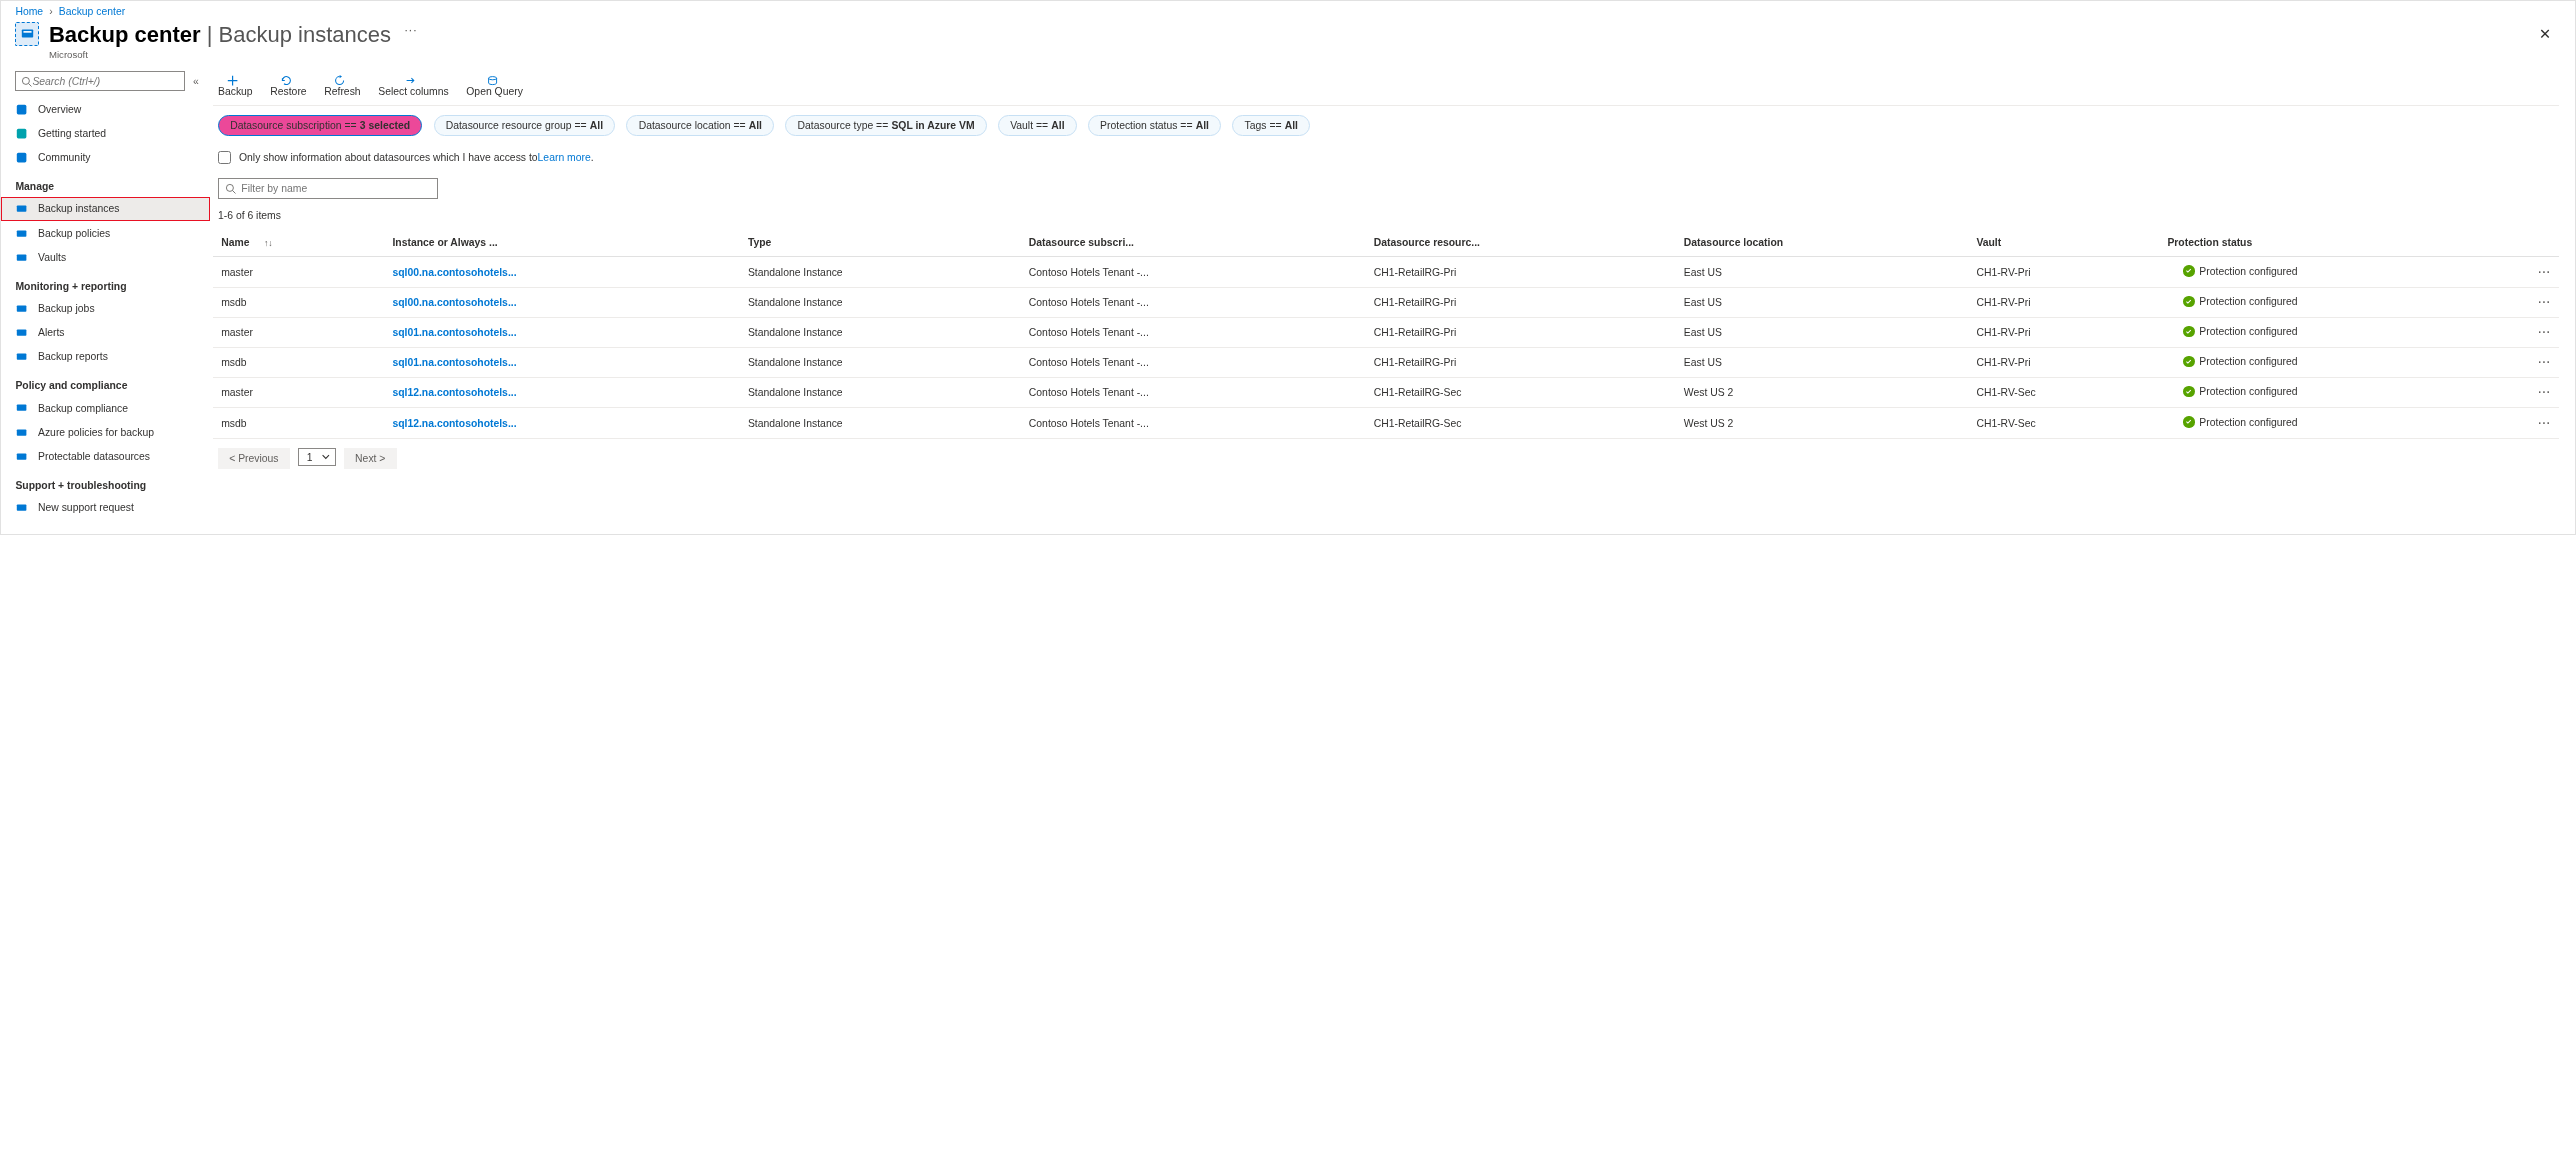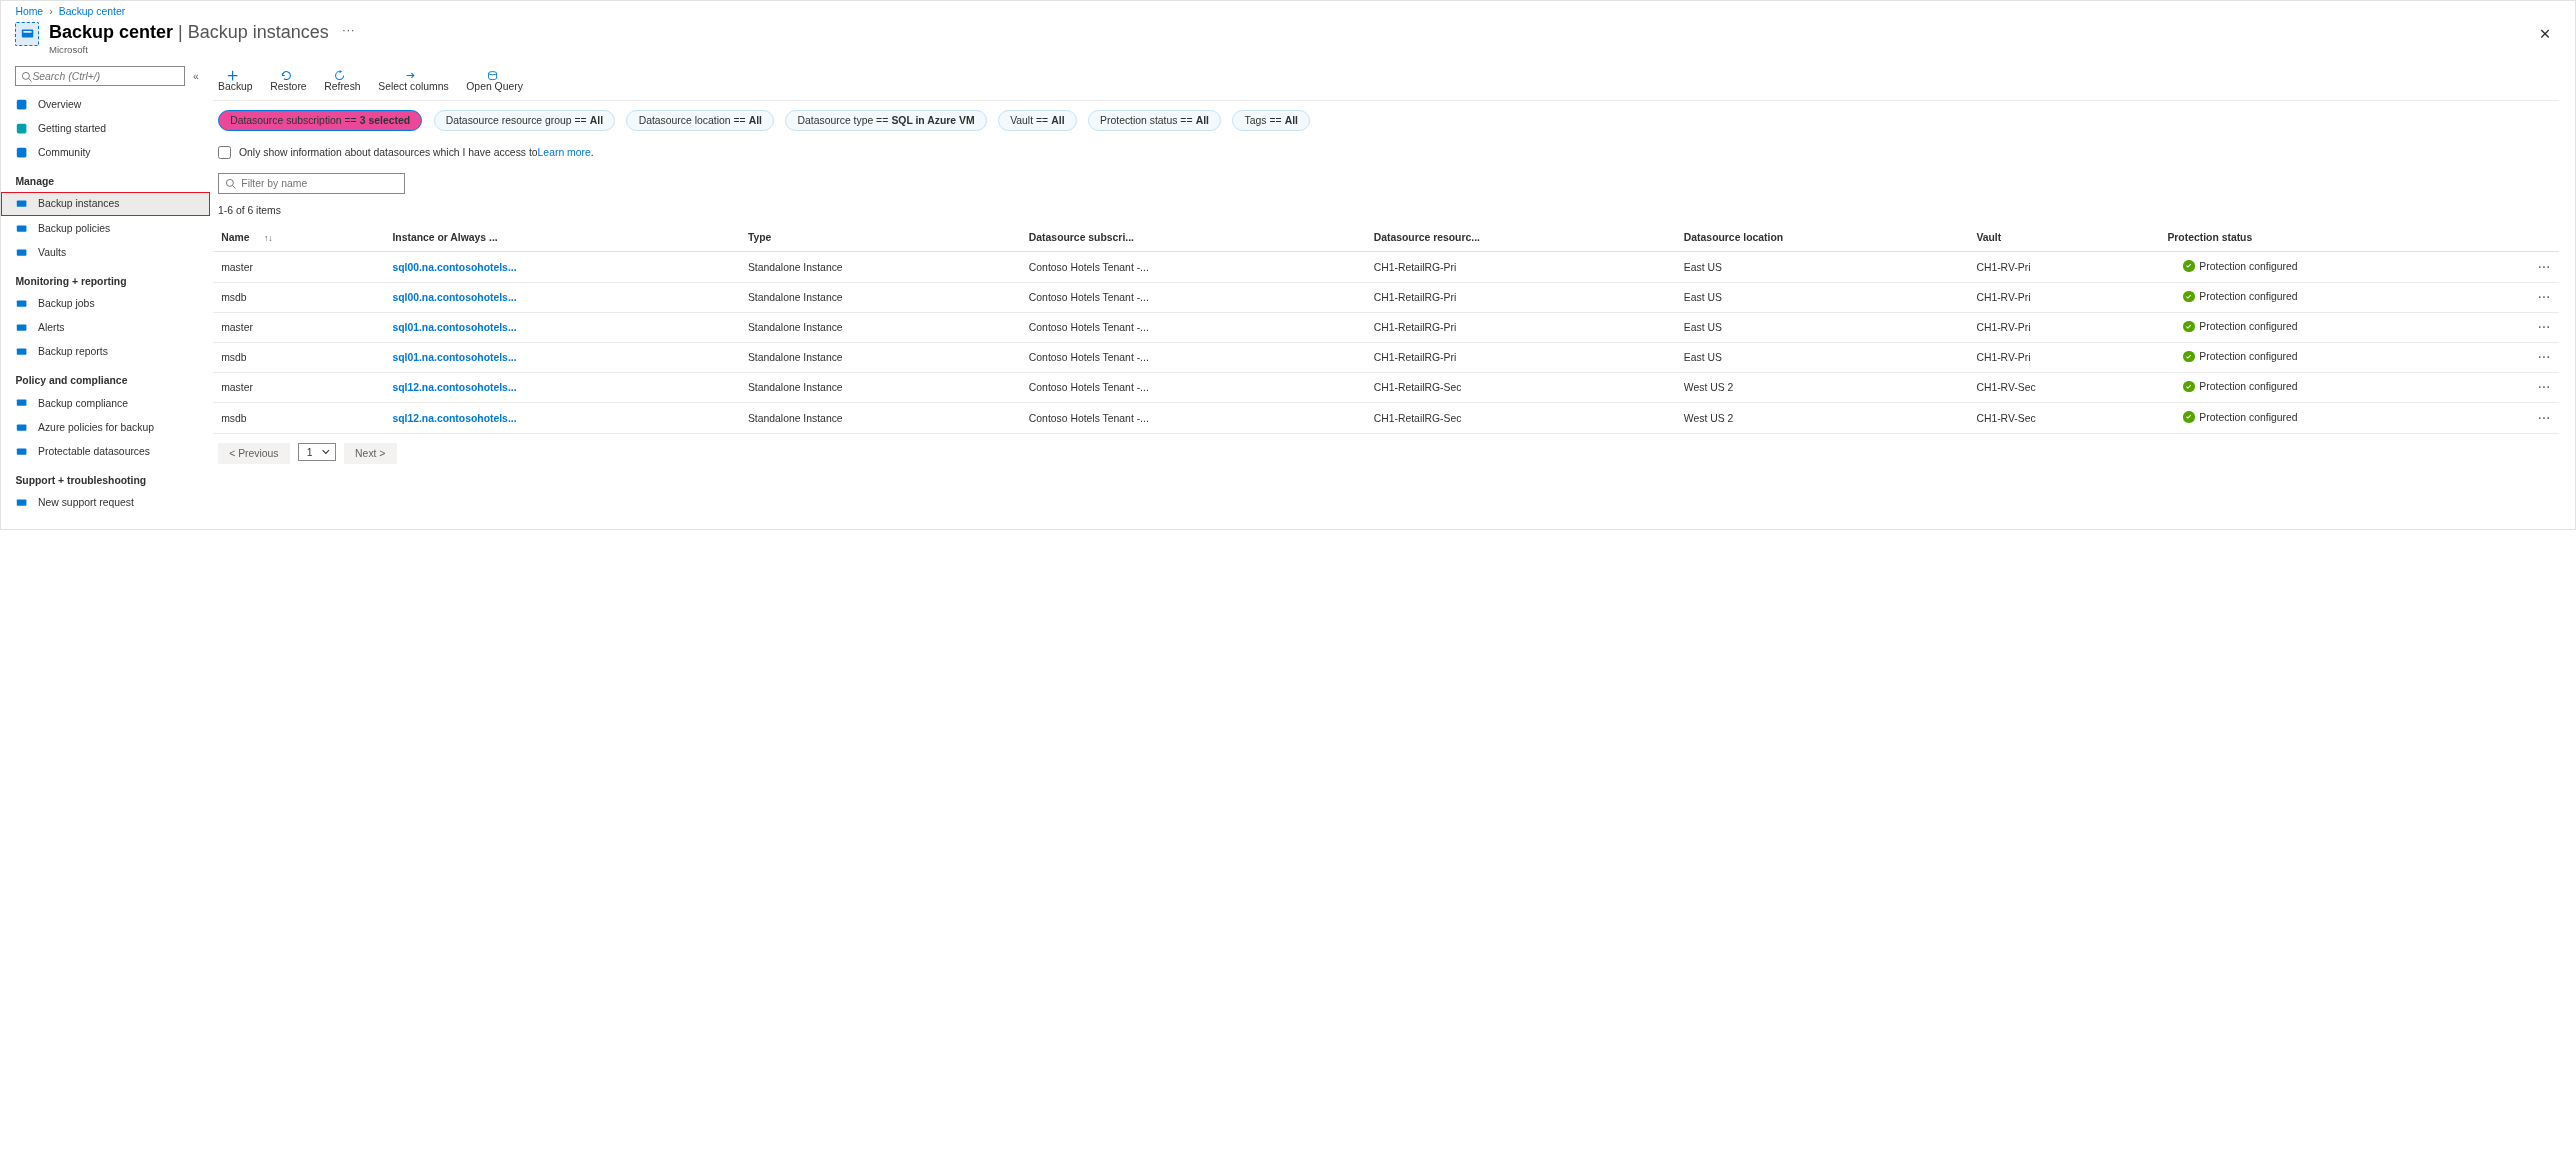--- a/index.html
+++ b/index.html
@@ -15,21 +15,21 @@
   .breadcrumb { padding: 4.8px 14.4px 3.2px; font-size: 10.4px; }
   .breadcrumb a { color: #0078d4; }
   .breadcrumb .sep { margin: 0 3.2px; color: #605e5c; }
 
   .header { display: flex; align-items: flex-start; padding: 1.6px 14.4px 6.4px; }
   .header .icon-box {
     width: 24px; height: 24px; border: 0.8px dashed #0078d4; border-radius: 1.6px;
     display: flex; align-items: center; justify-content: center;
     margin-right: 9.6px; background: #deecf9;
   }
-  .header h1 { font-size: 18px; font-weight: 600; color: #000; }
+  .header h1 { font-size: 22px; font-weight: 600; color: #000; }
   .header h1 .light { font-weight: 400; color: #555; }
   .header .sub { font-size: 9.6px; color: #605e5c; margin-top: 1.6px; }
   .header .ellipsis { margin-left: 13px; color: #605e5c; font-size: 13px; }
   .header .close { margin-left: auto; cursor: pointer; font-size: 14.4px; padding: 4.8px 9.6px; }
 
   .layout { display: flex; }
 
   .sidebar { width: 209px; padding: 4.8px 0 14.4px; }
   .side-search {
     display: flex; align-items: center;
@@ -62,21 +62,21 @@
     display: inline-flex; align-items: center;
   }
   .pill.selected { background: #ec4899; border: 0.8px solid #0078d4; }
   .pill b { margin-left: 3.2px; font-weight: 600; }
 
   .only-row { display: flex; align-items: center; padding: 14.4px 0 0 4.8px; font-size: 10.4px; }
   .only-row input[type=checkbox] { width: 13px; height: 13px; margin-right: 8px; }
 
   .filter-search {
     display: flex; align-items: center;
-    border: 0.8px solid #8a8886; padding: 4px 6.4px; margin: 14.4px 0 0 4.8px; width: 187px;
+    border: 0.8px solid #8a8886; padding: 4px 6.4px; margin: 14.4px 0 0 4.8px; width: 220px;
   }
   .filter-search input { border:none; outline:none; flex:1; font-size:10.4px; }
 
   .count-row { padding: 11.2px 0 0 4.8px; font-size: 10.4px; }
 
   table.grid { width: 100%; border-collapse: collapse; margin-top: 8px; }
   table.grid th, table.grid td {
     text-align: left; padding: 8px 8px; font-size: 10.4px; border-bottom: 0.8px solid #edebe9;
     white-space: nowrap; overflow: hidden; text-overflow: ellipsis;
   }

